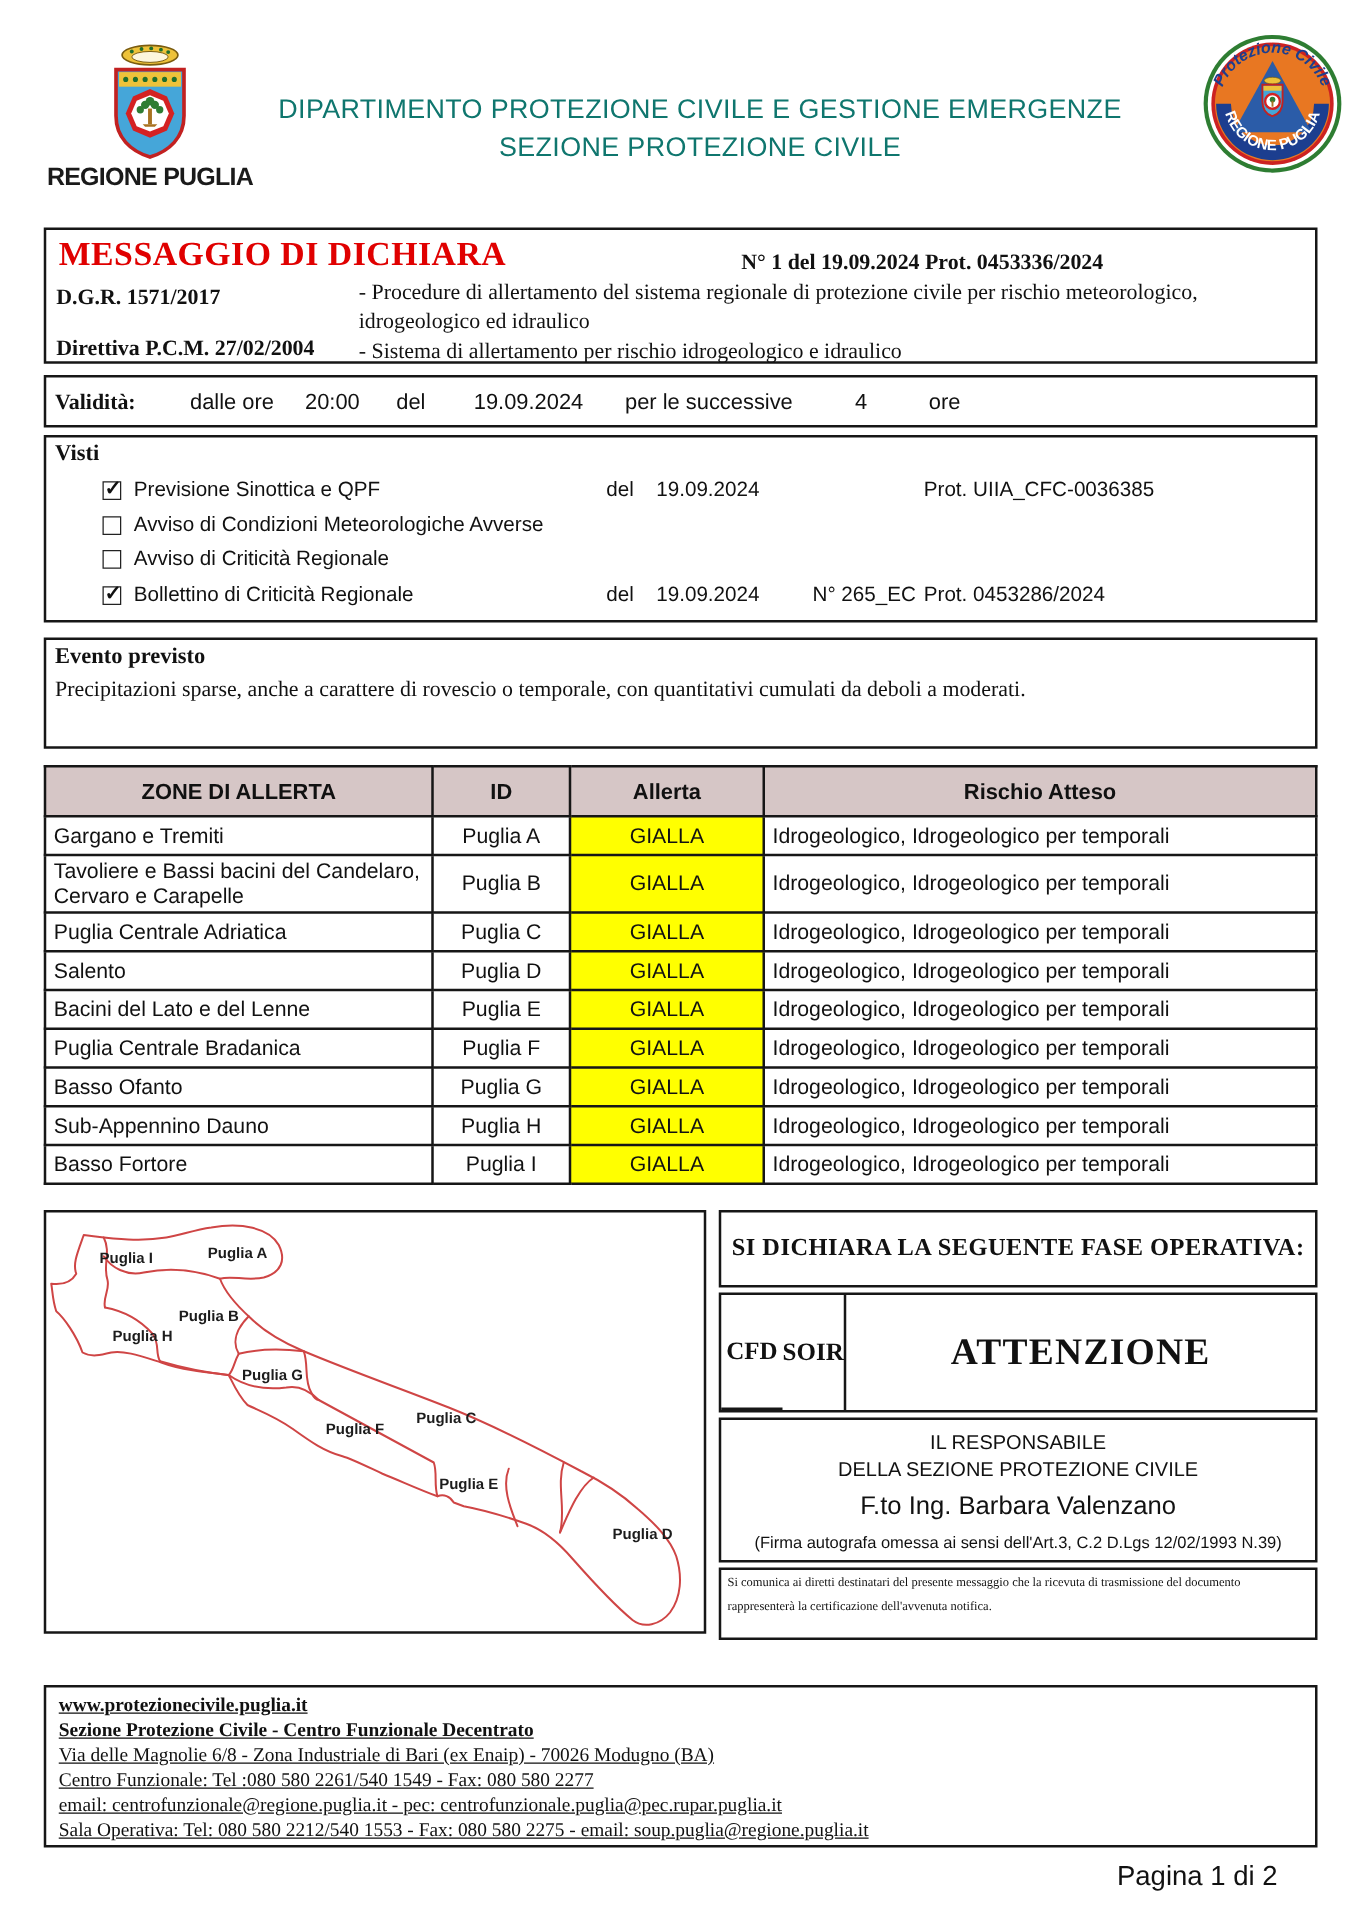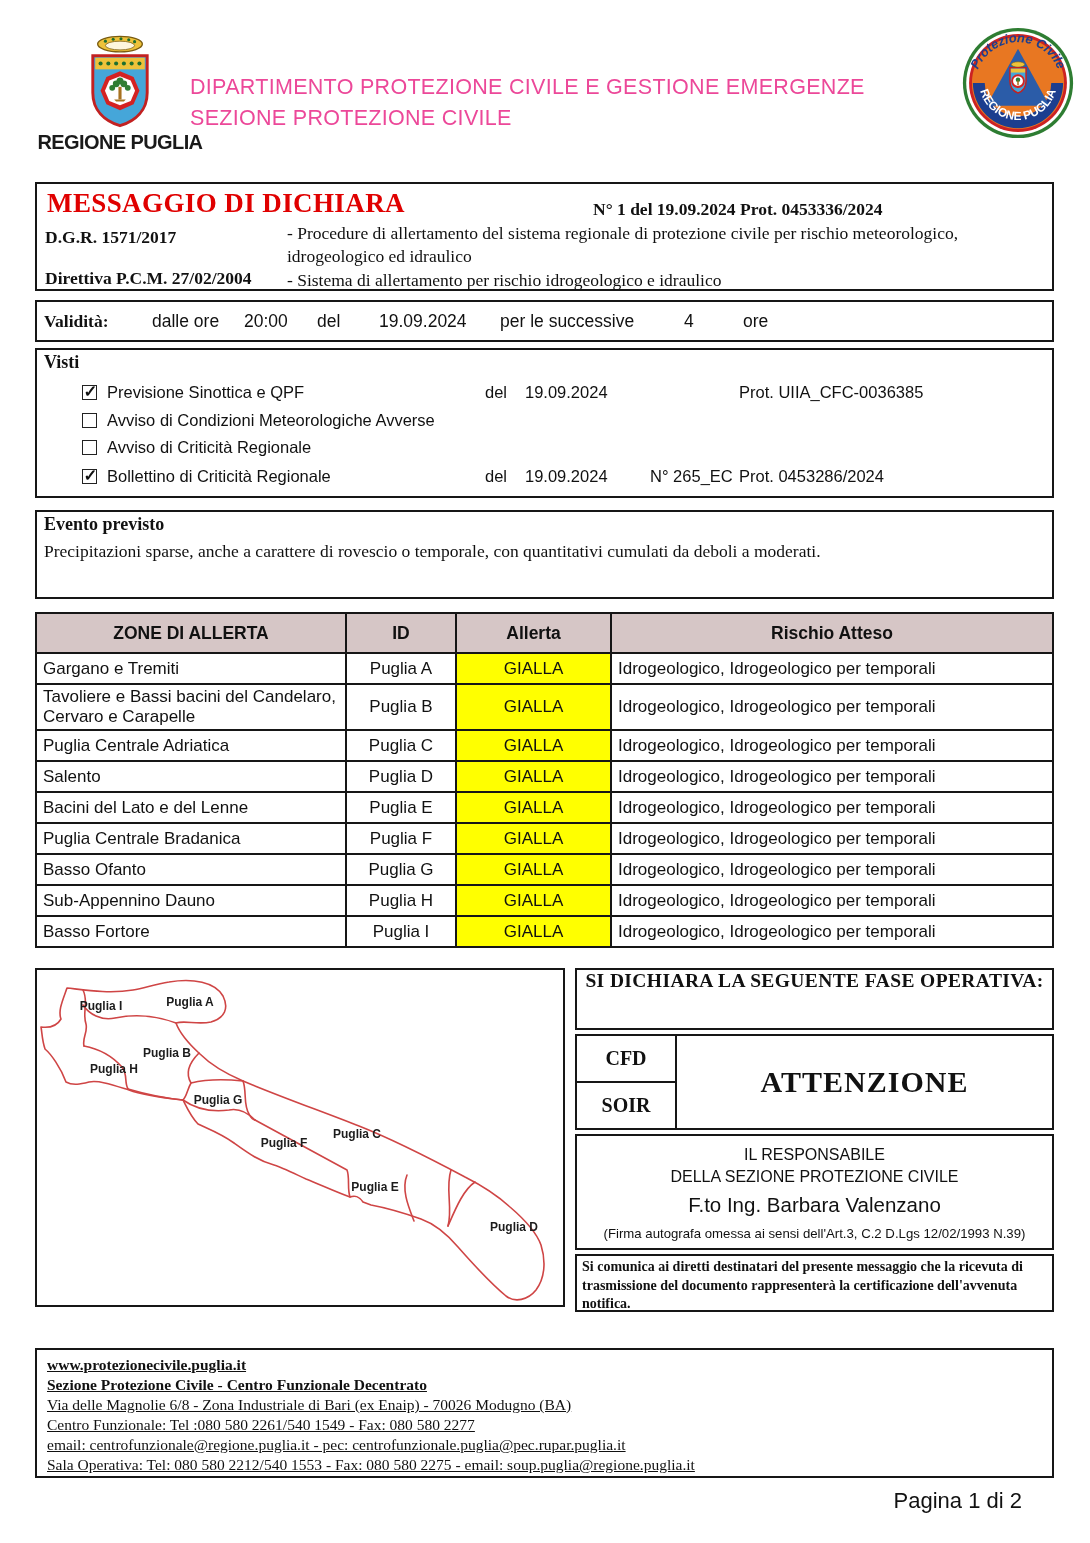--- a/index.html
+++ b/index.html
@@ -7,22 +7,22 @@
   .page {
     position:relative; width:1090px; height:1543px; margin:0 auto;
     background:#ffffff; font-family:"Liberation Sans", sans-serif; color:#111;
     overflow:hidden;
   }
   .abs { position:absolute; }
   .serif { font-family:"Liberation Serif", serif; }
   .box { position:absolute; border:2px solid #161616; background:#fff; }
 
   
-  .org-title { left:190px; top:72px; width:740px; 
-    font-size:21.5px; line-height:31px; color:#ec4899; letter-spacing:0.3px; }
+  .org-title { left:190px; top:72px; width:740px; text-align:center;
+    font-size:21.5px; line-height:31px; color:#0f766e; letter-spacing:0.3px; }
   .logo-caption { left:22px; top:131px; width:196px; text-align:center;
     font-weight:bold; font-size:20px; letter-spacing:-0.6px; color:#1a1a1a; }
 
   
   .msg-title { left:10px; top:4px; font-family:"Liberation Serif", serif;
     font-weight:bold; font-size:27px; color:#e00000; letter-spacing:0.4px; }
   .msg-ref { left:556px; top:15px; font-family:"Liberation Serif", serif;
     font-weight:bold; font-size:17.5px; }
   .ref-label { font-family:"Liberation Serif", serif; font-weight:bold; font-size:17.5px; }
   .ref-text  { font-family:"Liberation Serif", serif; font-size:17.5px; line-height:23px; }
@@ -50,40 +50,40 @@
   td.c-risk { text-align:left; padding-left:10px; }
 
   
   .map-box { left:35px; top:968px; width:530px; height:339px; }
   .map-box svg { display:block; }
   .zlabel { font-family:"Liberation Sans", sans-serif; font-size:12px;
     font-weight:bold; fill:#1c1c1c; text-anchor:middle; }
 
   
   .decl-box { left:575px; top:968px; width:479px; height:62px;
-    display:flex; justify-content:center; }
+    display:flex; align-items:center; justify-content:center; }
   .decl-box div { font-family:"Liberation Serif", serif; font-weight:bold;
     font-size:19.5px; letter-spacing:0.4px; }
   .phase-box { left:575px; top:1034px; width:479px; height:96px; display:flex; }
   .phase-left { width:100px; border-right:2px solid #161616; display:flex;
-    flex-direction:column; }
+    }
   .phase-cell { flex:1; display:flex; align-items:center; justify-content:center;
     font-family:"Liberation Serif", serif; font-weight:bold; font-size:20px; }
   .phase-cell.top { border-bottom:2px solid #161616; }
   .phase-main { flex:1; display:flex; align-items:center; justify-content:center;
     font-family:"Liberation Serif", serif; font-weight:bold; font-size:30px;
     letter-spacing:1px; }
   .resp-box { left:575px; top:1134px; width:479px; height:116px; text-align:center; }
   .resp-l1 { margin-top:10px; font-size:16px; }
   .resp-l2 { margin-top:4px; font-size:16px; }
   .resp-signer { margin-top:7px; font-size:20.5px; }
   .resp-note { margin-top:9px; font-size:13.2px; }
   .notice-box { left:575px; top:1254px; width:479px; height:58px;
-    font-family:"Liberation Serif", serif; font-size:14px; line-height:18.5px;
-    padding:2px 5px;font-weight:bold; }
+    font-family:"Liberation Serif", serif; font-size:10px; line-height:18.5px;
+    padding:2px 5px; }
 
   
   .footer-box { left:35px; top:1348px; width:1019px; height:130px;
     font-family:"Liberation Serif", serif; font-size:15.5px; padding:5px 10px; }
   .footer-box div { line-height:20px;text-decoration:underline; }
   .footer-box .b { font-weight:bold; }
   .page-num { right:68px; top:1488px; font-size:22px; }
 </style>
 </head>
 <body>

